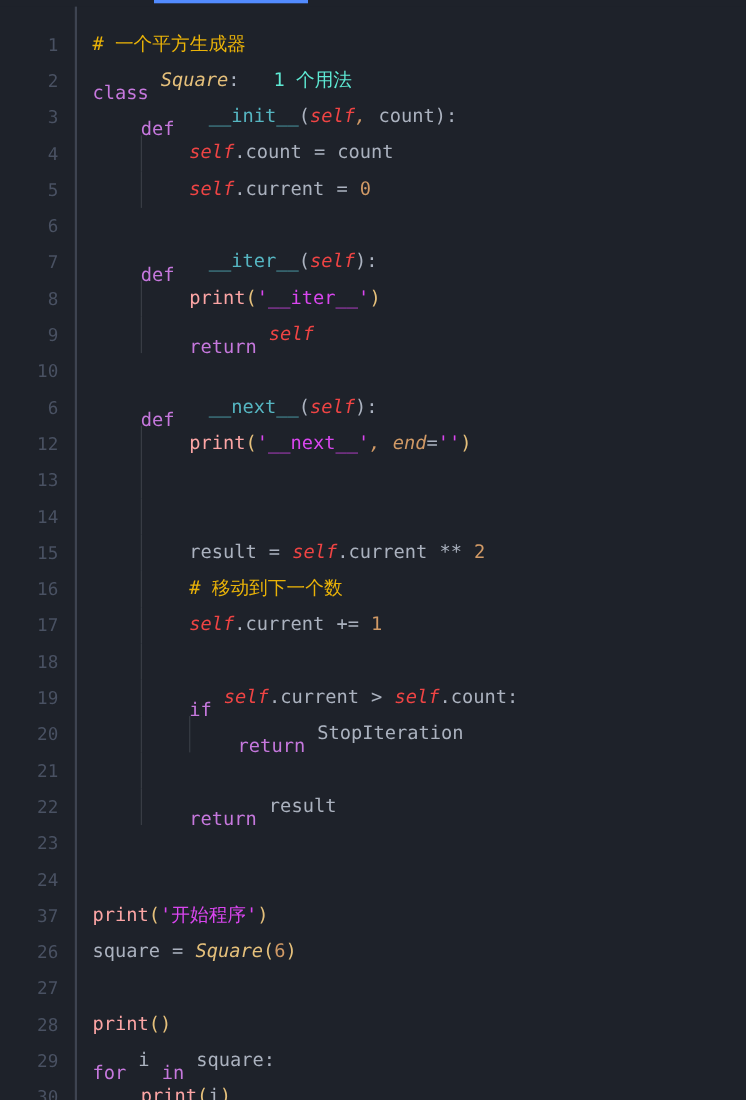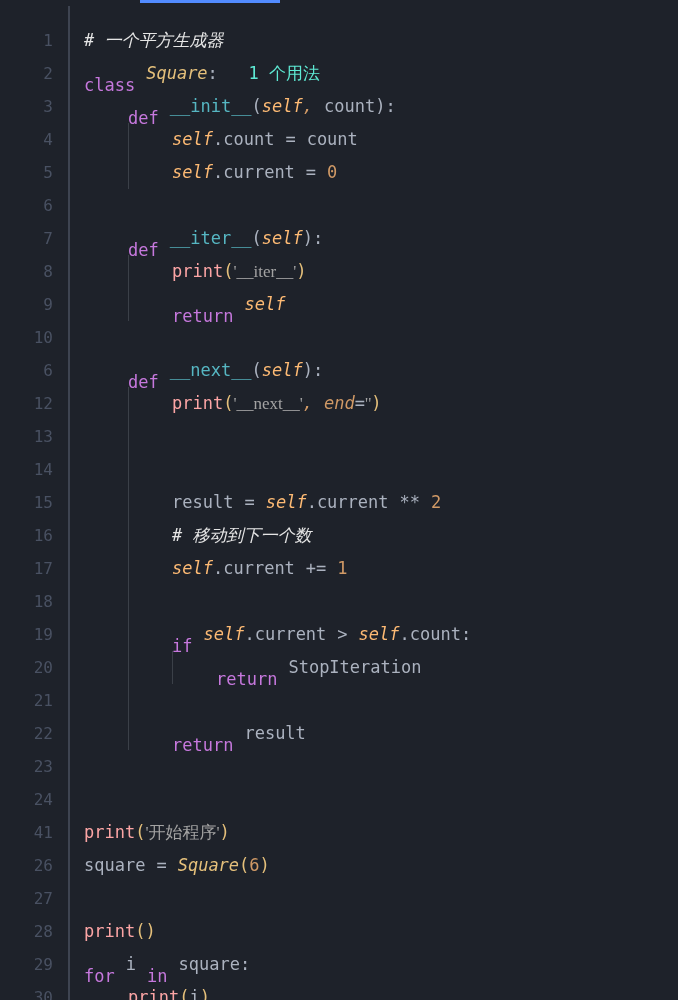--- a/index.html
+++ b/index.html
@@ -52,30 +52,30 @@
   display: flex;
   align-items: center;
 }
 .ind { display: inline-block; width: 11px; }
 .guide {
   display: inline-block;
   width: 11px;
   height: 33px;
   border-left: 1px solid #3b4048;
 }
-.c-comment { color: #e5e5e5; font-style: italic; }
+.c-comment { color: #eab308; }
 .c-hint { color: #5eead4; }
 .c-keyword { color: #c678dd; margin-top: 24px; }
 .c-class { color: #e5c07b; font-style: italic; }
-.c-self { color: #fdba74; font-style: italic; }
+.c-self { color: #ef4444; font-style: italic; }
 .c-param { color: #d19a66; font-style: italic; }
 .c-white { color: #abb2bf; }
 .c-func { color: #fca5a5; }
-.c-fnname { color: #56b6c2; }
-.c-string { color: #a3a3a3; font-family: Liberation Serif, serif; }
+.c-fnname { color: #56b6c2; margin-left: 20px; }
+.c-string { color: #d946ef; }
 .c-num { color: #d19a66; }
 .c-op { color: #abb2bf; }
 .c-punct { color: #e5c07b; }
 .c-paren { color: #abb2bf; }
 .sp { display: inline-block; width: 11px; }
 </style>
 </head>
 <body>
 
 <div class="tab-bar">
@@ -101,21 +101,21 @@
     <div class="ln">15</div>
     <div class="ln">16</div>
     <div class="ln">17</div>
     <div class="ln">18</div>
     <div class="ln">19</div>
     <div class="ln">20</div>
     <div class="ln">21</div>
     <div class="ln">22</div>
     <div class="ln">23</div>
     <div class="ln">24</div>
-    <div class="ln">41</div>
+    <div class="ln">37</div>
     <div class="ln">26</div>
     <div class="ln">27</div>
     <div class="ln">28</div>
     <div class="ln">29</div>
     <div class="ln">30</div>
   </div>
 
   <div class="code">
 
     <div class="line">

